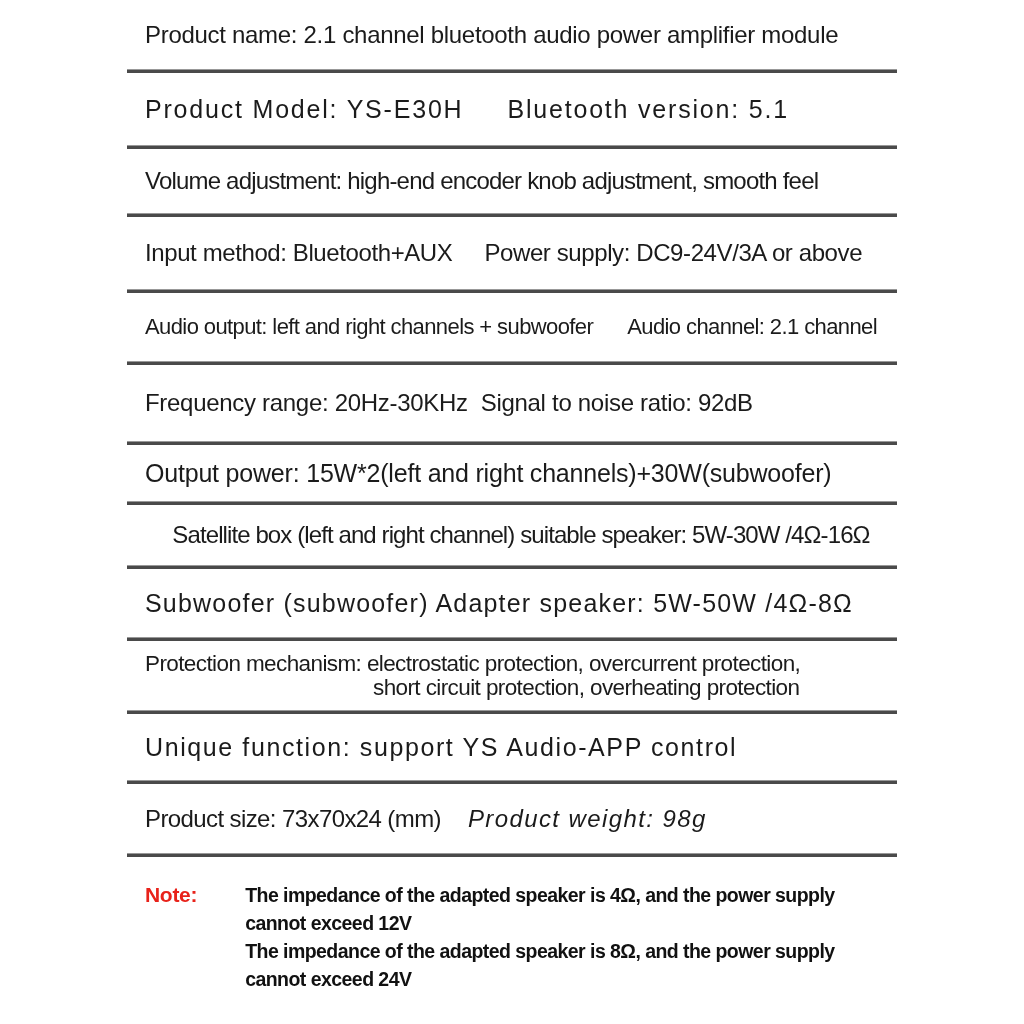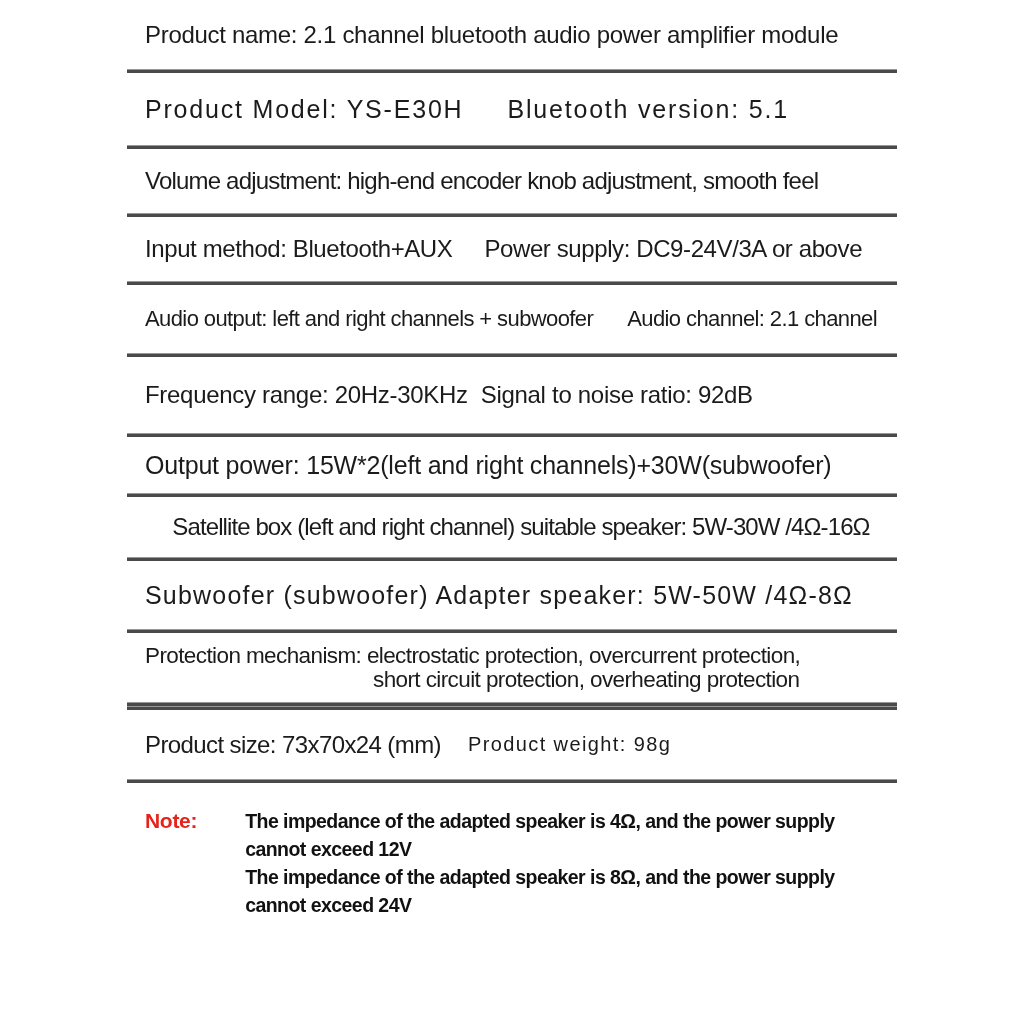--- a/index.html
+++ b/index.html
@@ -21,31 +21,31 @@
   .divider {
     height:4px;
     background:linear-gradient(to bottom, #989898 0, #989898 1px, #4a4a4a 1px, #4a4a4a 100%);
   }
   .seg { white-space:nowrap; }
 
   
   .h-r1  { height:69px; font-size:24px; letter-spacing:-0.3px; }
   .h-r2  { height:72px; font-size:25px; letter-spacing:1.8px;  gap:44px; }
   .h-r3  { height:64px; font-size:24px; letter-spacing:-0.8px; }
-  .h-r4  { height:64px; font-size:24px; letter-spacing:-0.4px; gap:32px; }
+  .h-r4  { height:72px; font-size:24px; letter-spacing:-0.4px; gap:32px; }
   .h-r5  { height:68px; font-size:22px; letter-spacing:-0.6px; gap:34px; }
   .h-r6  { height:76px; font-size:24px; letter-spacing:-0.3px; gap:13px; }
   .h-r7  { height:56px; font-size:25px; letter-spacing:-0.2px; }
   .h-r8  { height:60px; font-size:24px; letter-spacing:-0.9px;justify-content:center; }
   .h-r9  { height:68px; font-size:25px; letter-spacing:1.2px; }
   .h-r10 { height:69px; font-size:22.5px; letter-spacing:-0.6px; }
   .h-r11 { height:66px; font-size:25px; letter-spacing:1.6px; }
   .h-r12 { height:69px; gap:27px; }
   .seg-cond { font-size:24px; letter-spacing:-0.6px; }
-  .seg-wide { font-size:20px; letter-spacing:1.4px; }
+  .seg-wide { font-size:24px; letter-spacing:1.4px;font-style:italic; }
 
   .prot-block { line-height:24px; }
   .prot-line2 { padding-left:228px; }
 
   .note {
     display:flex;
     align-items:flex-start;
     padding-left:18px;
     margin-top:24px;
     font-weight:bold;
@@ -121,20 +121,23 @@
   <div class="divider"></div>
 
   <div class="row h-r10">
     <div class="prot-block">
       <div>Protection mechanism: electrostatic protection, overcurrent protection,</div>
       <div class="prot-line2">short circuit protection, overheating protection</div>
     </div>
   </div>
   <div class="divider"></div>
 
+  <div class="row h-r11">
+    <span class="seg">Unique function: support YS Audio-APP control</span>
+  </div>
   <div class="divider"></div>
 
   <div class="row h-r12">
     <span class="seg seg-cond">Product size: 73x70x24 (mm)</span>
     <span class="seg seg-wide">Product weight: 98g</span>
   </div>
   <div class="divider"></div>
 
   <div class="note">
     <span class="note-label">Note:</span>

